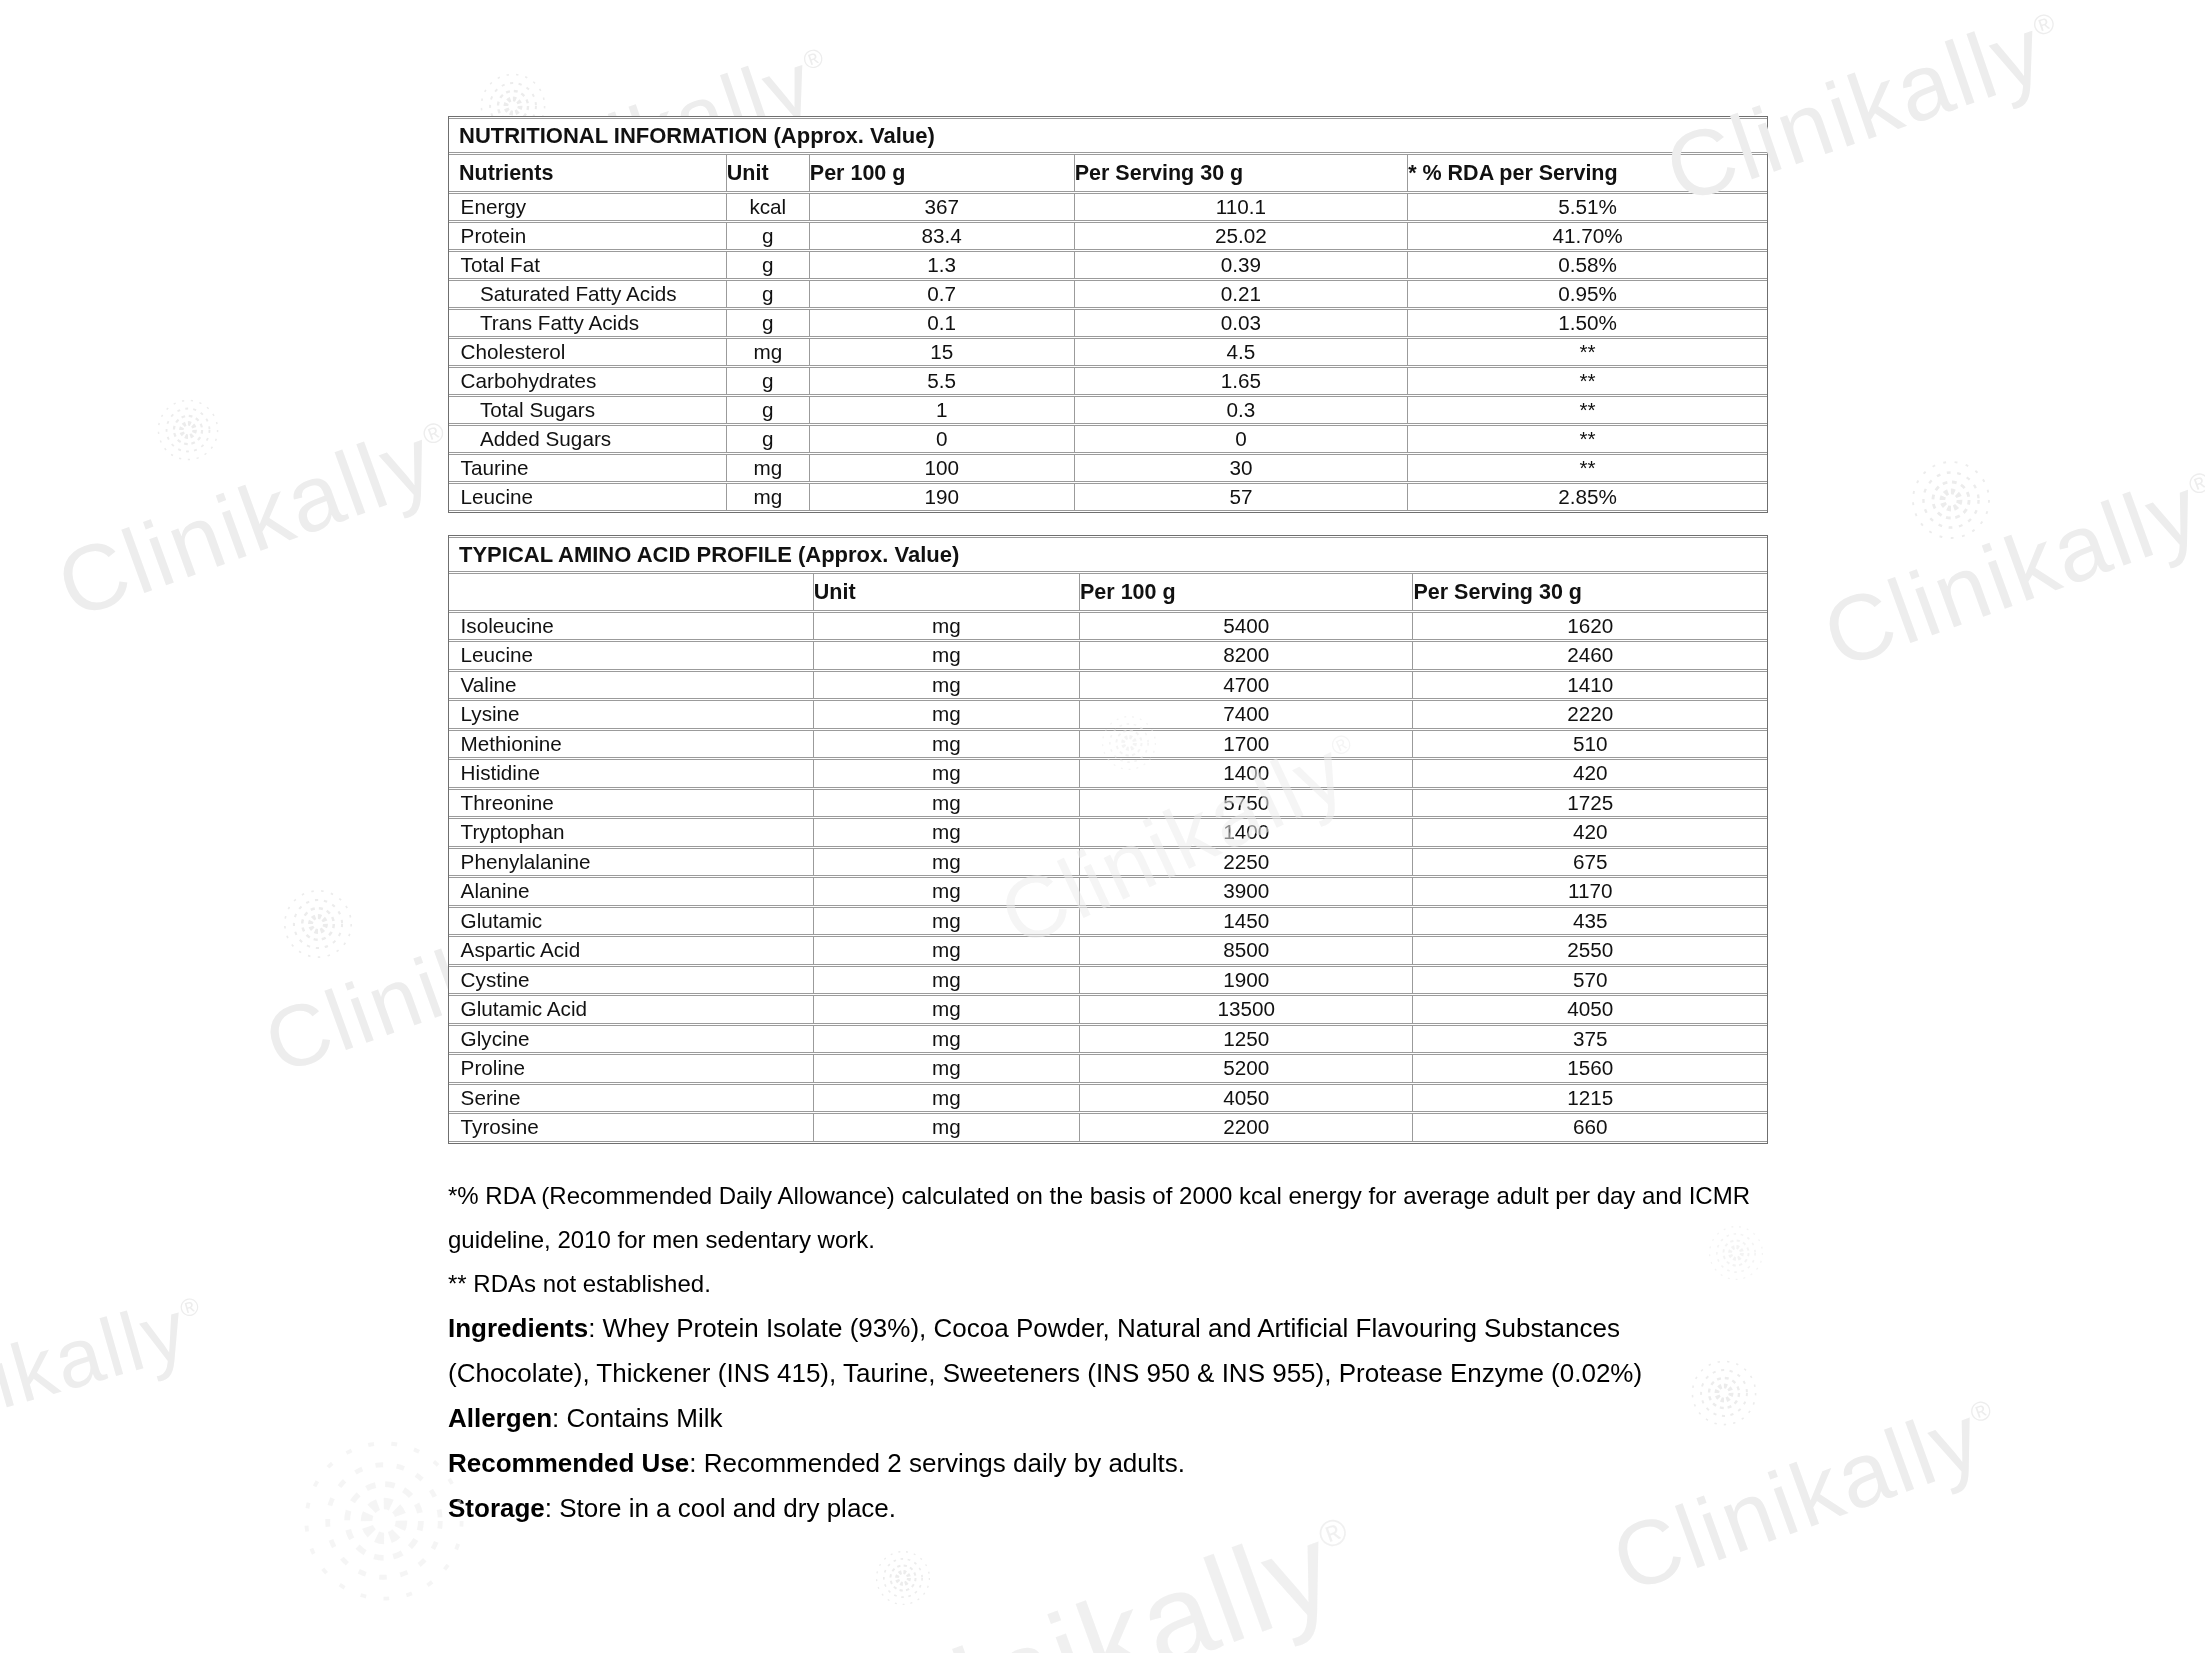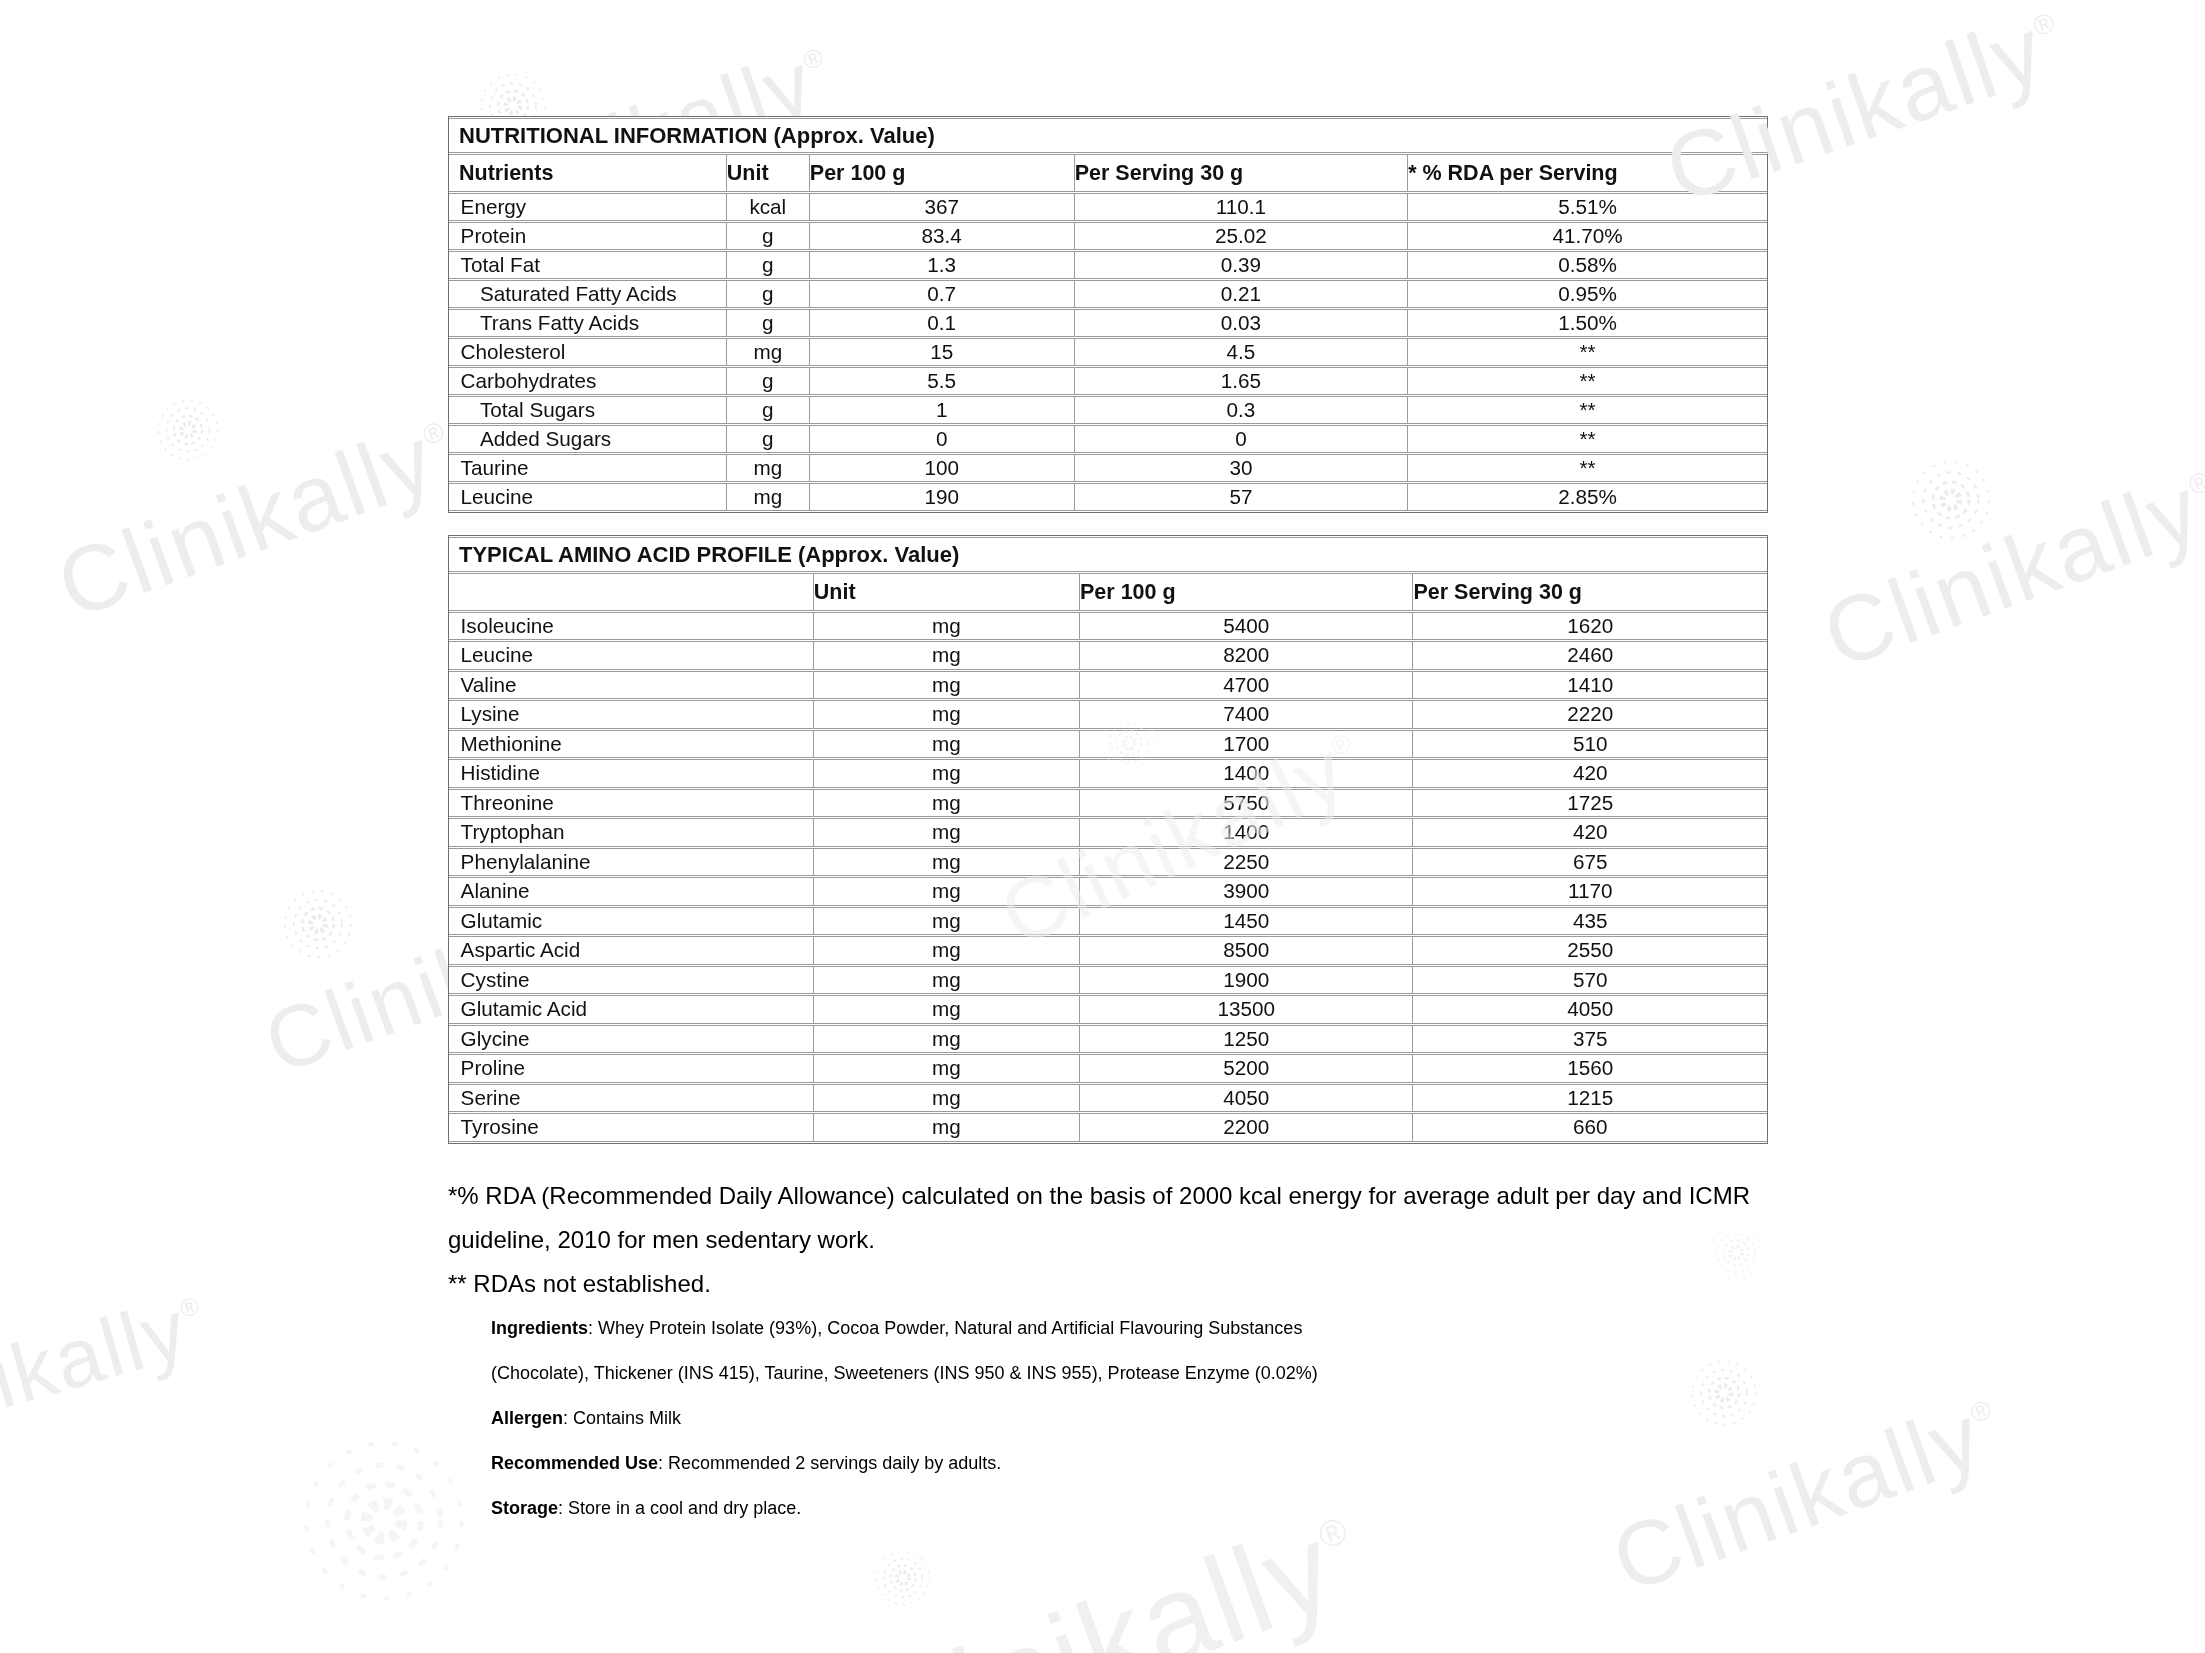--- a/index.html
+++ b/index.html
@@ -48,21 +48,21 @@
   .ttl{font-weight:bold;font-size:22px;text-align:left;padding-left:10px;height:33px;line-height:33px;}
   .hdr{font-weight:bold;font-size:21.5px;text-align:left;height:36px;line-height:36px;}
   .hdr.left{text-align:left;padding-left:10px;}
   .nm{text-align:left;padding-left:11.6px;height:26px;line-height:26px;}
   .nm.ind{padding-left:31px;}
   .c{text-align:center;height:26px;line-height:26px;}
   #t2 .nm,#t2 .c{height:26.5px;line-height:26.5px;}
   
   .footer{margin-top:30px;font-size:24px;color:#000000;}
   .fline{height:44px;line-height:44px;white-space:nowrap;}
-  .dline{height:45px;line-height:45px;font-size:18px;white-space:nowrap;margin-left:43px;}
+  .dline{height:45px;line-height:45px;font-size:26px;white-space:nowrap;}
   .dline b{font-weight:bold;}
 </style>
 </head>
 <body>
 
 <div class="page">
 
   <div class="content">
 
     <table id="t1">

